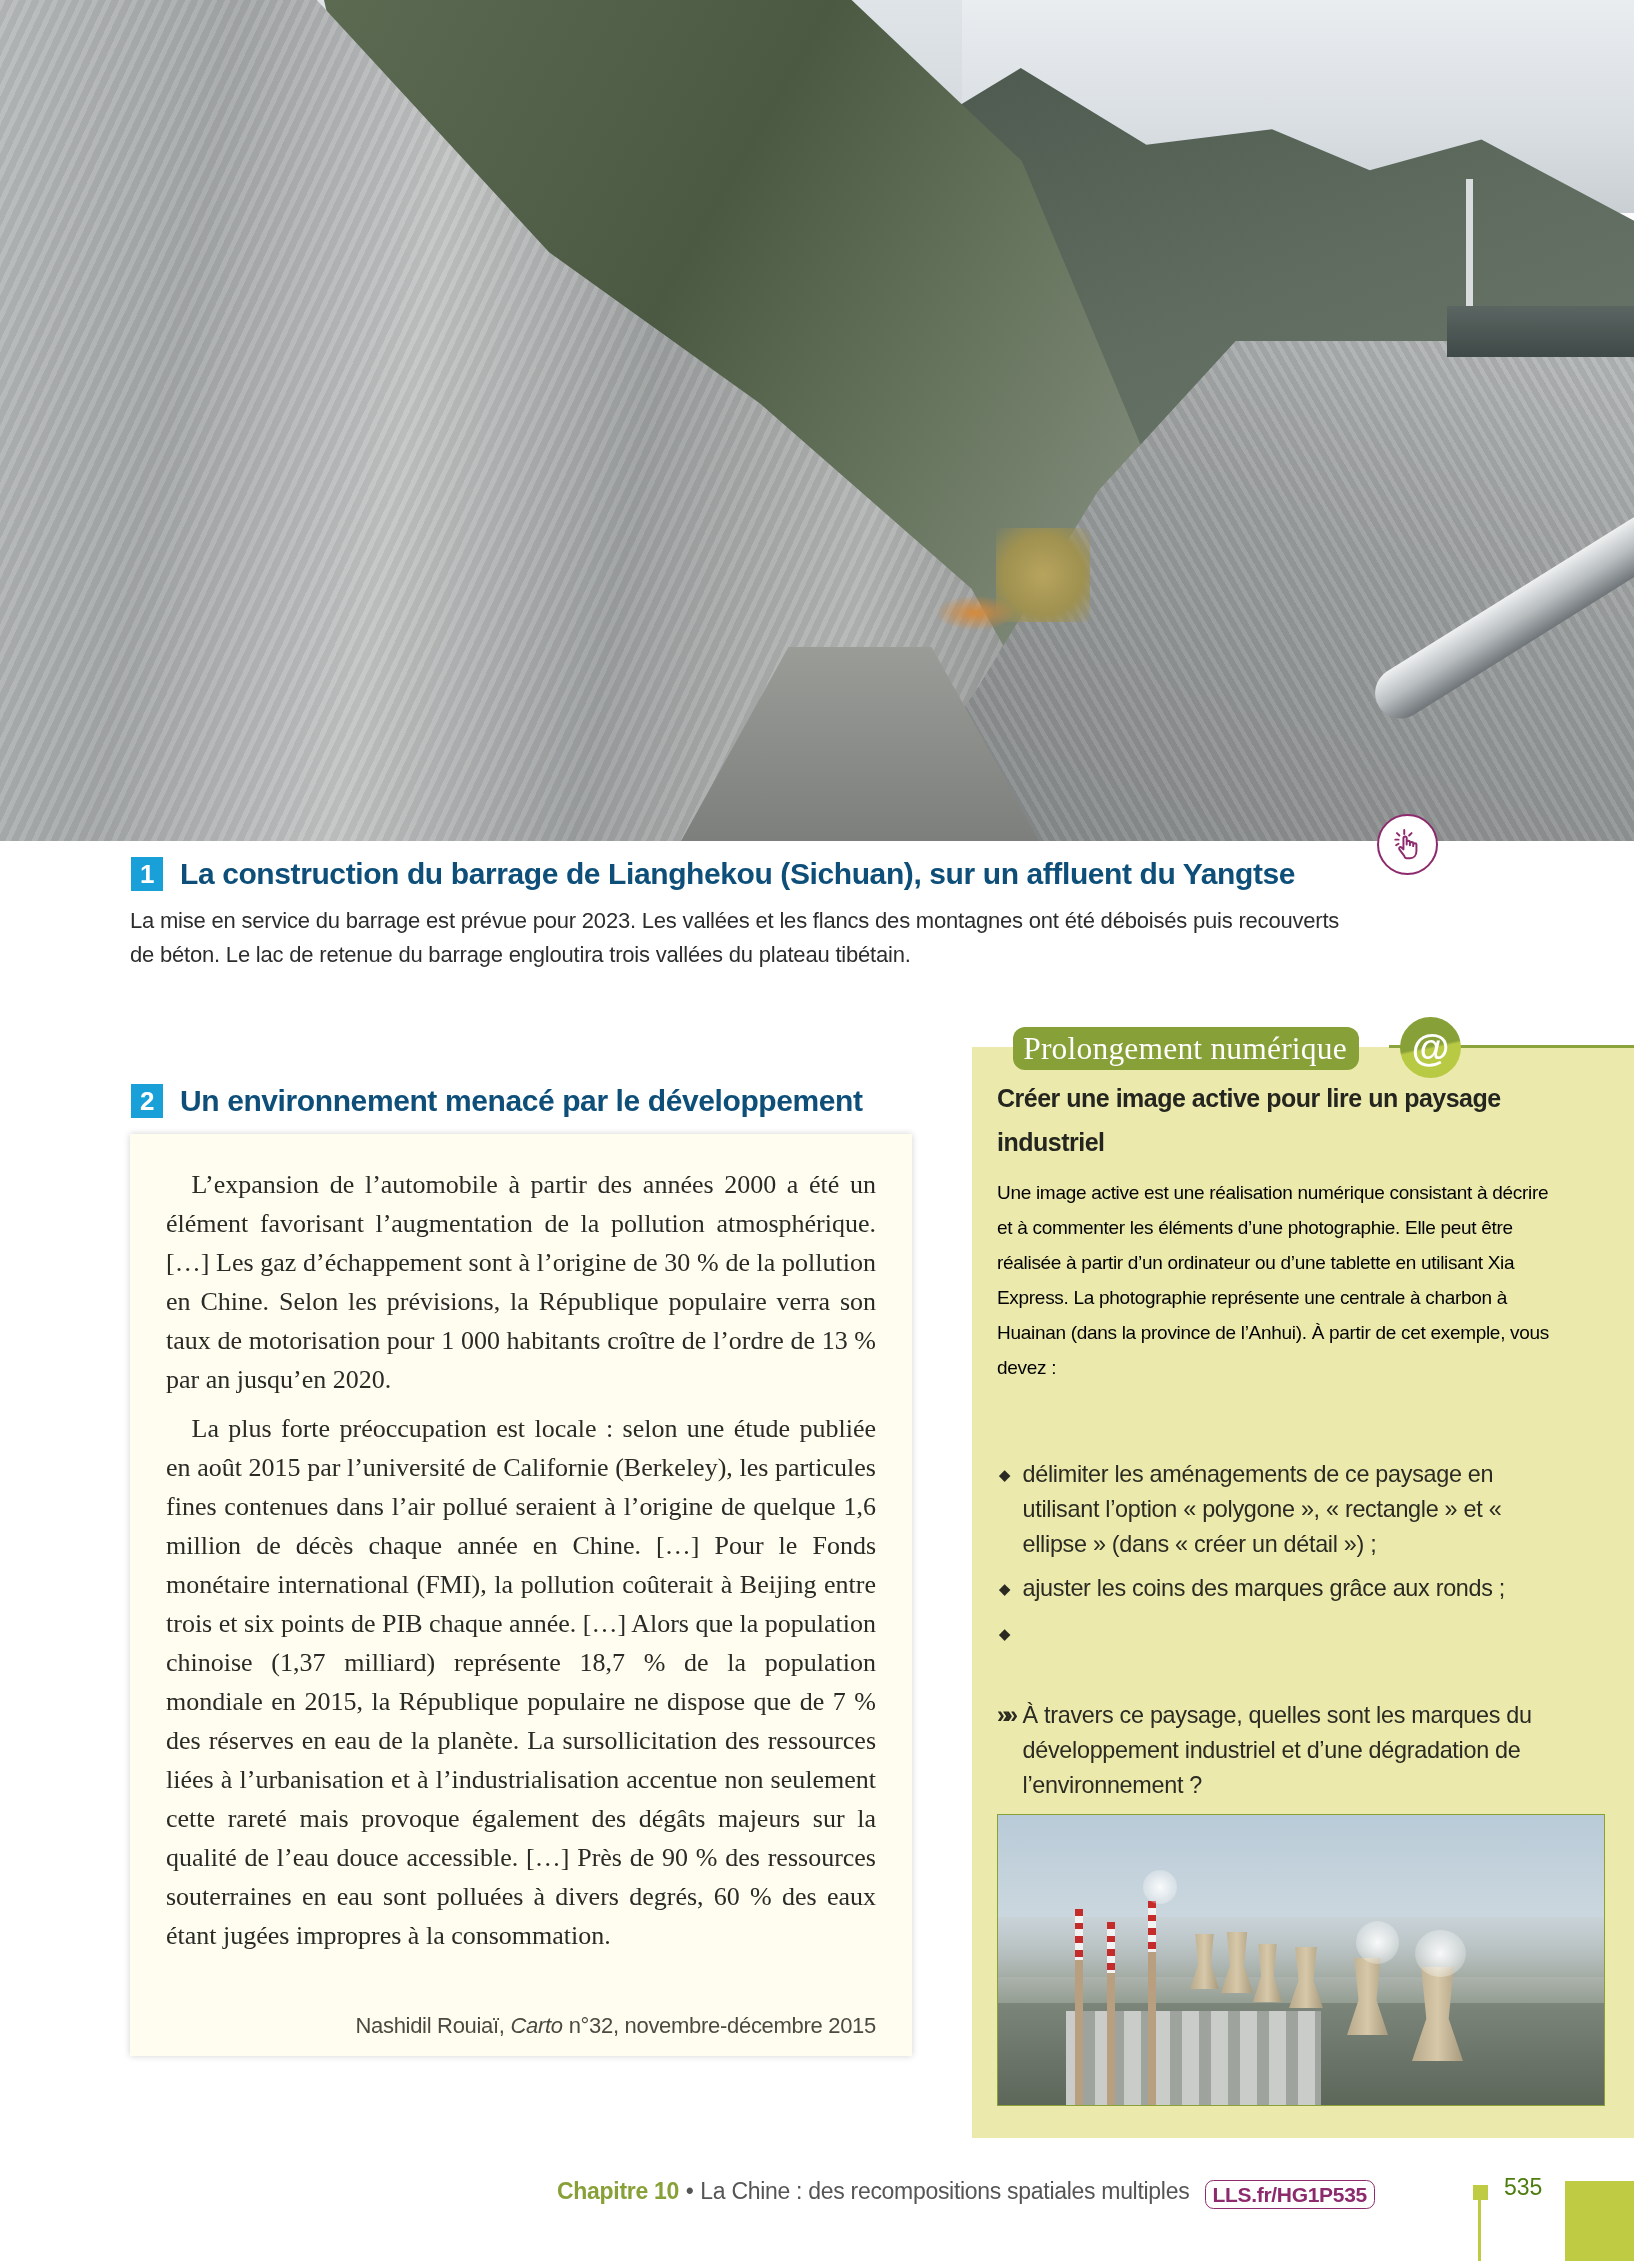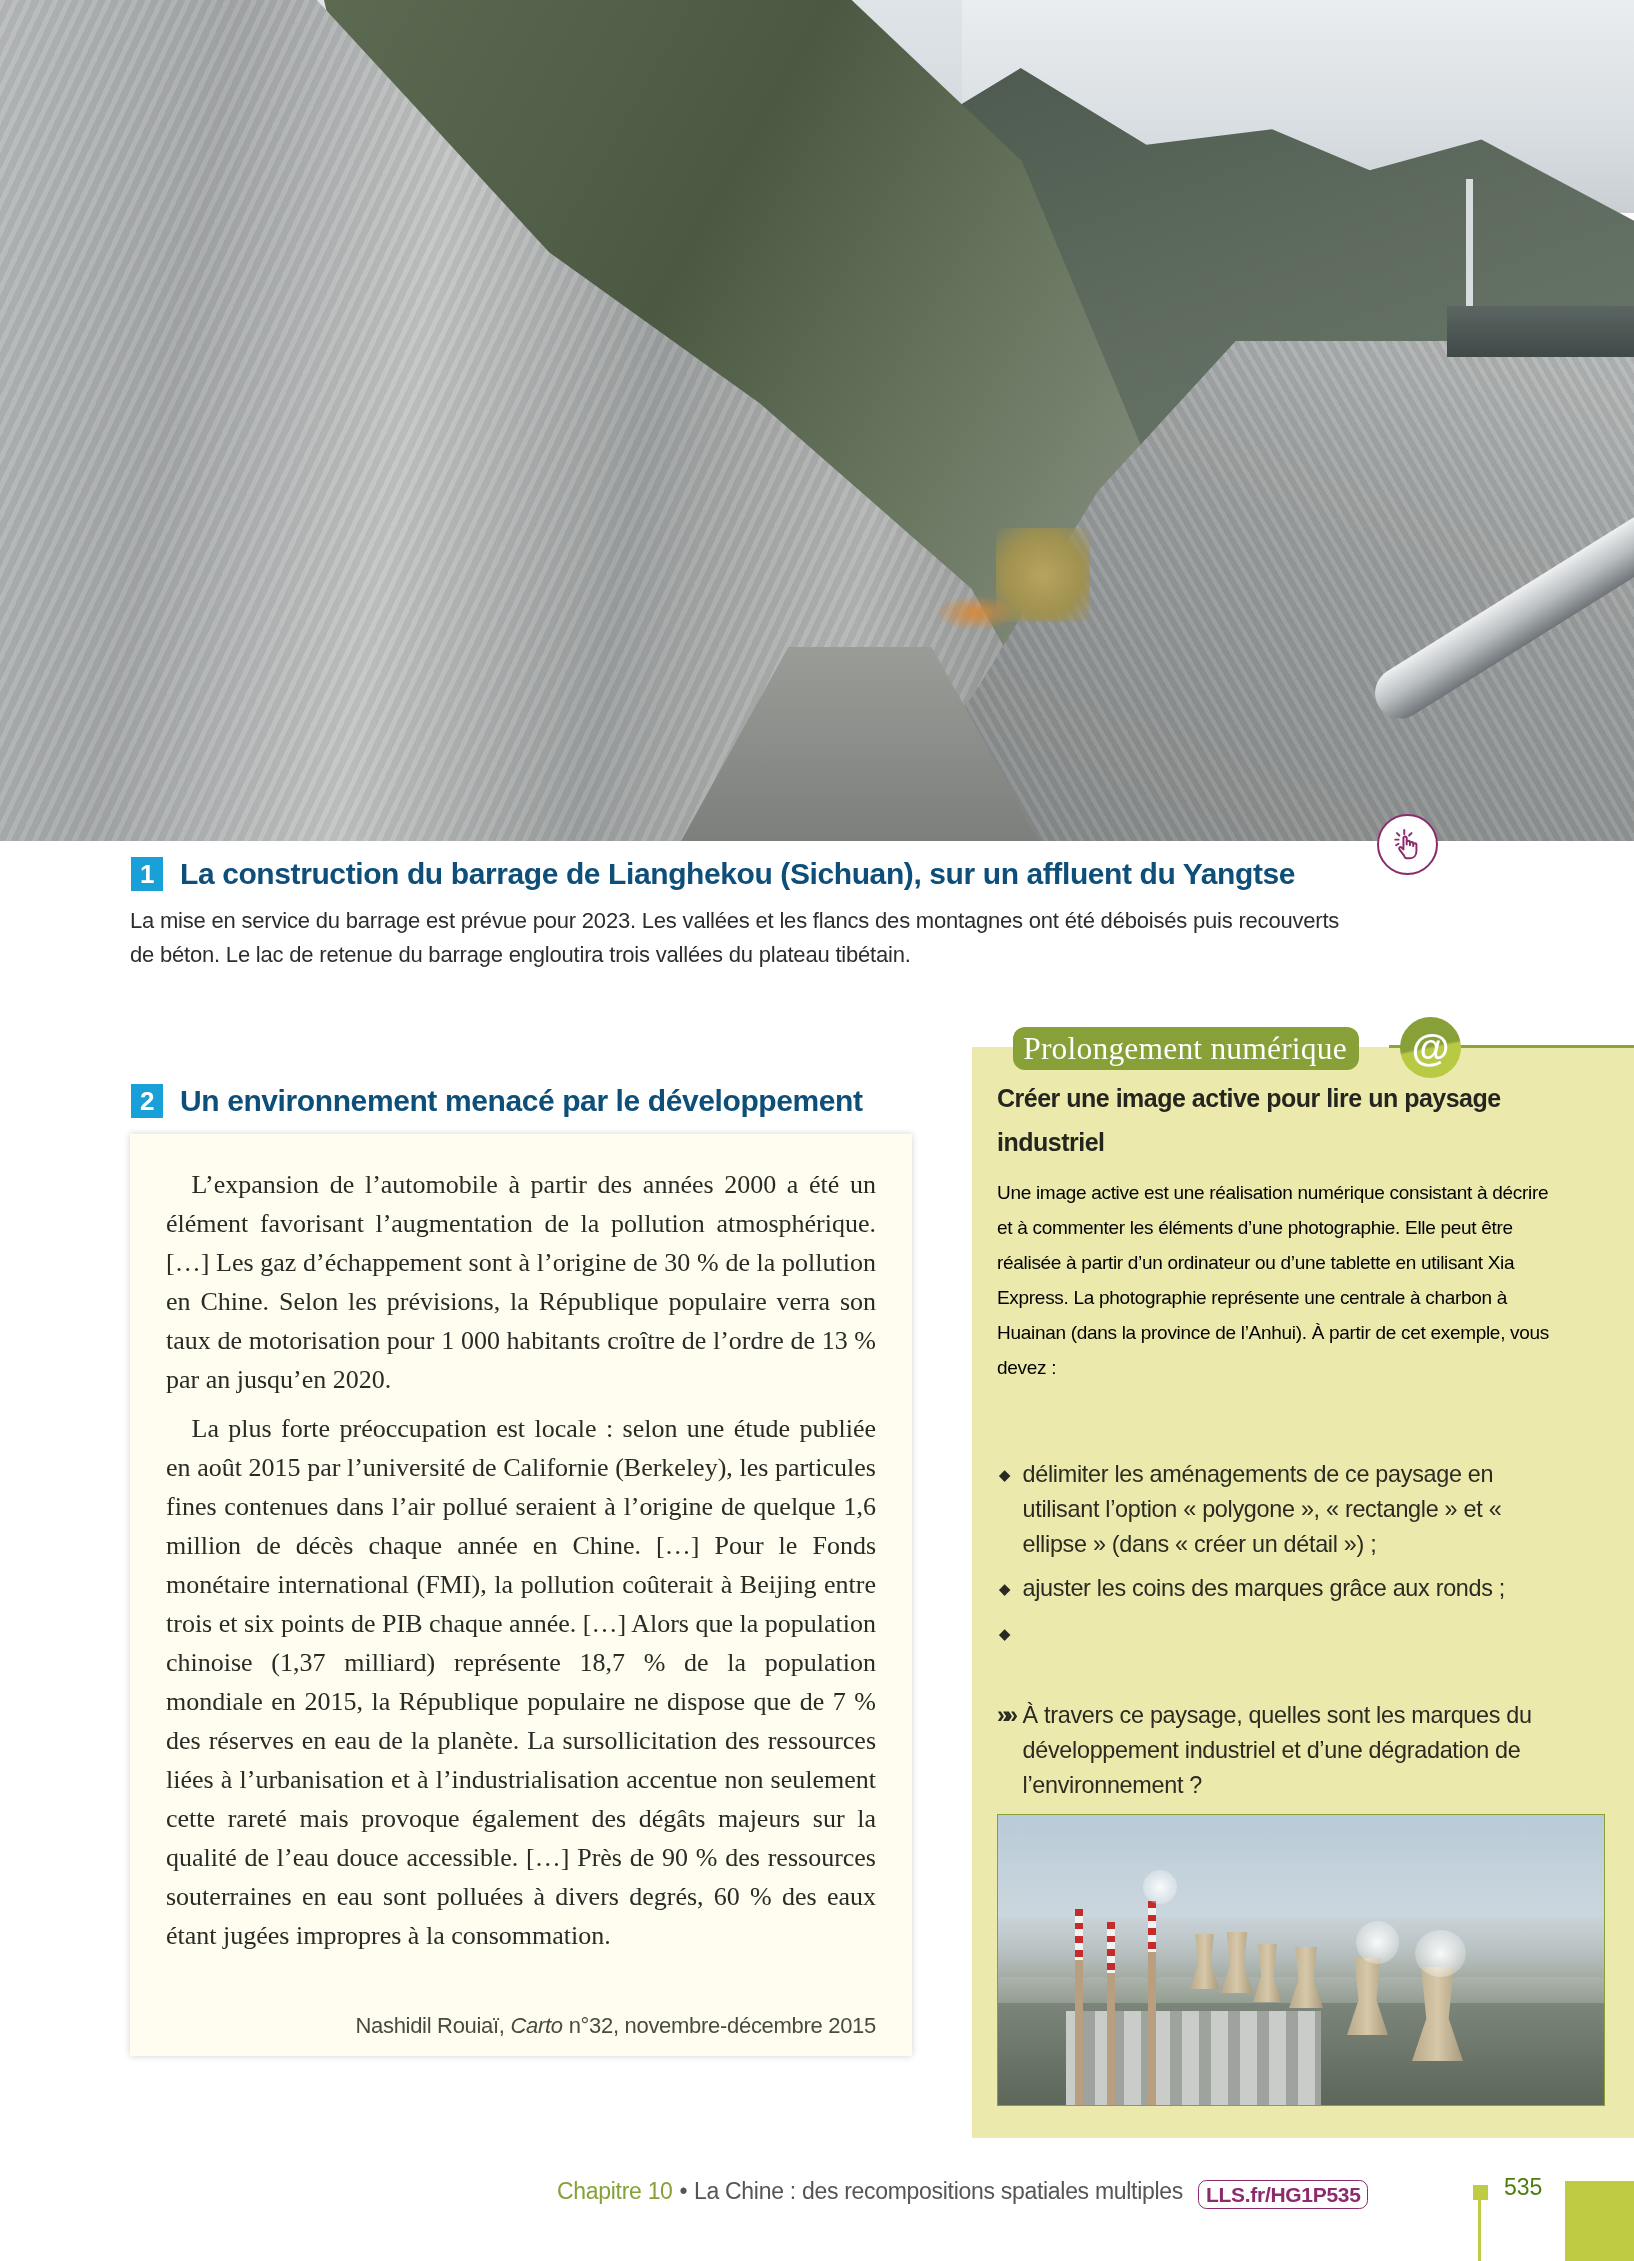--- a/index.html
+++ b/index.html
@@ -101,21 +101,21 @@
     clip-path: polygon(18% 0%, 82% 0%, 72% 55%, 100% 100%, 0% 100%, 28% 55%); }
   .plant-photo .ground { position:absolute; left:0; bottom:0; width:100%; height:102px;
     background: linear-gradient(180deg,#7b857a,#5c6659); }
   .plant-photo .buildings { position:absolute; left:68px; bottom:0; width:255px; height:94px;
     background: repeating-linear-gradient(90deg,#c9ccc9 0 17px,#9ea39e 17px 29px); }
   .plant-photo .steam { position:absolute; border-radius:50%; background: radial-gradient(circle, rgba(255,255,255,0.9), rgba(255,255,255,0)); }
 
   
   .footer { position:absolute; left:557px; top:2174px; display:flex; align-items:center; font-size:23px; color:#555555;
     letter-spacing:-0.3px; }
-  .footer .chap { color:#87a037; font-weight:normal; }
+  .footer .chap { color:#87a037; font-weight:bold; }
   .footer .sep { margin: 0 6.8px; }
   .footer .link { margin-left:15.3px; border:1.7px solid #8c2a6d; border-radius:8.5px; padding:0 6.8px; color:#8c2a6d;
     font-weight:bold; font-size:21px; line-height:27px;margin-top:6px; }
   .footer-marker { position:absolute; left:1473px; top:2185px; width:14.5px; height:14.5px; background:#bfcb42; }
   .footer-marker-line { position:absolute; left:1478px; top:2197px; width:3.4px; height:65px; background:#bfcb42; }
   .page-num { position:absolute; left:1504px; top:2174px; font-size:23px; color:#4d7c0f; }
   .corner-tab { position:absolute; left:1565px; top:2181px; width:70px; height:80px; background:#bfcb42; }
 </style>
 </head>
 <body>

